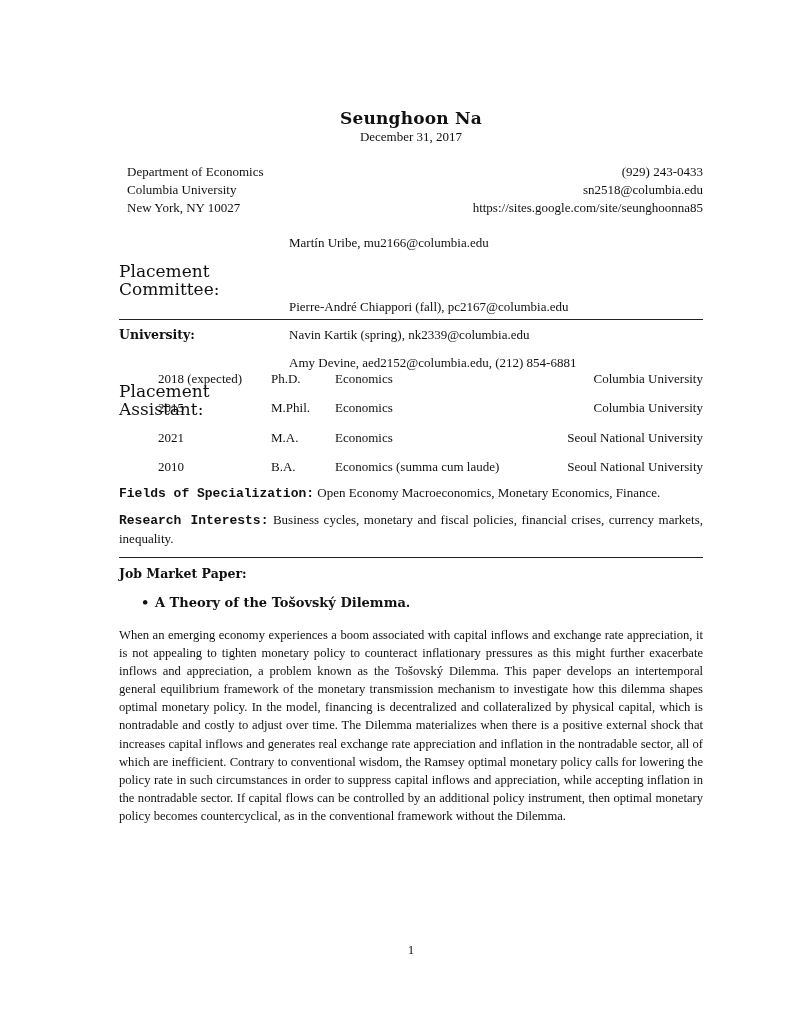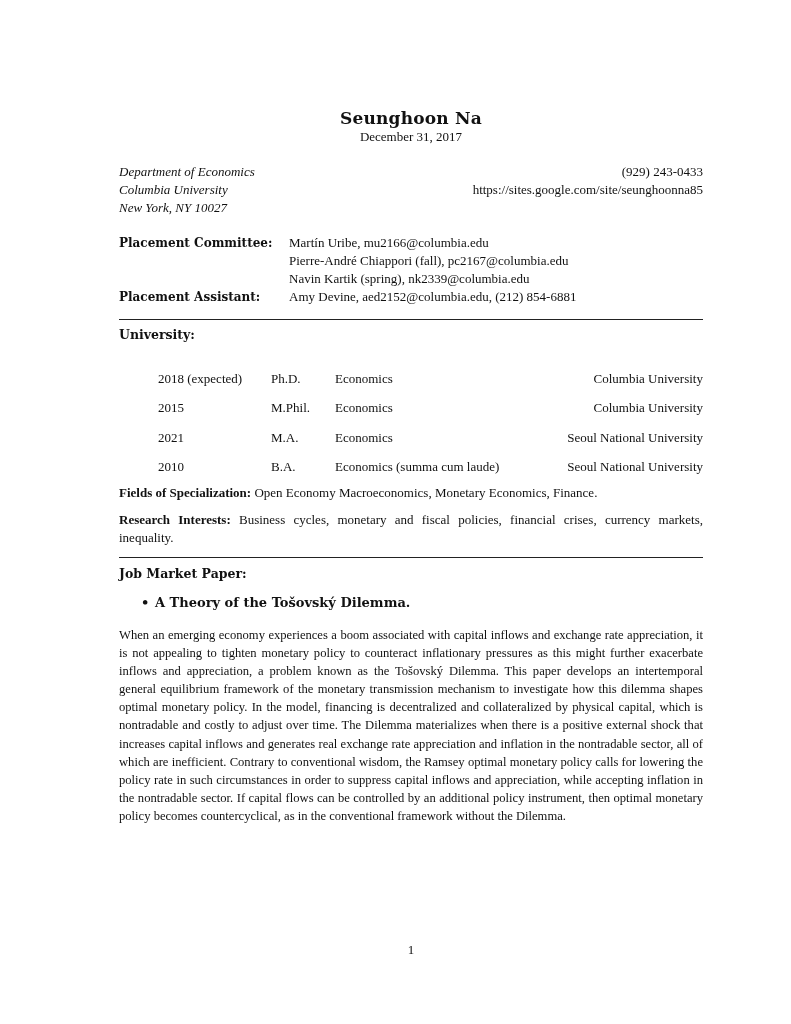--- a/index.html
+++ b/index.html
@@ -1,28 +1,28 @@
 <!DOCTYPE html>
 <html><head>
   <meta charset="utf-8">
   <style>
     html, body { margin: 0; padding: 0; background: #ffffff; }
     body { width: 791px; height: 1024px; position: relative; overflow: hidden;
       font-family: "DejaVu Serif", "Liberation Serif", serif; color: #111; }
     .page { position: absolute; left: 119px; top: 0; width: 584px; }
     .serif { font-family: "Liberation Serif", "DejaVu Serif", serif; }
-    .b { font-family: Liberation Serif, serif; font-weight: bold; }
+    .b { font-family: Liberation Mono, monospace; font-weight: bold; }
     .name { position: absolute; top: 108px; left: 0; width: 584px; text-align: center;
       font-size: 17px; font-weight: bold; font-family: "DejaVu Serif", serif; letter-spacing: 0.2px; }
     .date { position: absolute; top: 129px; left: 0; width: 584px; text-align: center; font-size: 13px; font-family: Liberation Serif, serif; }
-    .addr { position: absolute; top: 163px; left: 0; font-size: 13px; line-height: 18px; font-style: italic; }
+    .addr { position: absolute; top: 163px; left: 8px; font-size: 13px; line-height: 18px; }
     .contact { position: absolute; top: 163px; right: 0; font-size: 13px; line-height: 18px; text-align: right; }
     .placement { position: absolute; top: 234px; left: 0; width: 584px; font-size: 13px; line-height: 18px; }
     .prow { display: flex; }
-    .plabel { width: 170px; font-weight: bold; font-family: "DejaVu Serif", serif; font-size: 12px; }
+    .plabel { width: 170px; font-weight: normal; font-family: "DejaVu Serif", serif; font-size: 17px; margin-top: 28px; }
     .rule { position: absolute; left: 0; width: 584px; height: 0; border-top: 1.4px solid #222; }
     .sec-title { position: absolute; left: 0; font-weight: bold; font-family: "DejaVu Serif", serif; font-size: 12.5px; }
     .edu { position: absolute; top: 357px; left: 39px; width: 545px; font-size: 13px; }
     .edu-row { display: flex; height: 29.5px; align-items: flex-end; }
     .c-year { width: 113px; }
     .c-deg { width: 64px; }
     .c-field { width: 208px; }
     .c-inst { flex: 1; text-align: right; }
     .fields { position: absolute; top: 485px; left: 0; width: 584px; font-size: 13px; }
     .interests { position: absolute; top: 511px; left: 0; width: 584px; font-size: 13px; line-height: 18px; text-align: justify; }
@@ -40,20 +40,21 @@
   <div class="date serif">December 31, 2017</div>
 
   <div class="addr serif">
     <div>Department of Economics</div>
     <div>Columbia University</div>
     <div>New York, NY 10027</div>
   </div>
 
   <div class="contact serif">
     <div>(929) 243-0433</div>
+    <div>sn2518@columbia.edu</div>
     <div>https://sites.google.com/site/seunghoonna85</div>
   </div>
 
   <div class="placement serif">
     <div class="prow">
       <span class="plabel">Placement Committee:</span>
       <span>Martín Uribe, mu2166@columbia.edu</span>
     </div>
     <div class="prow">
       <span class="plabel"></span>

